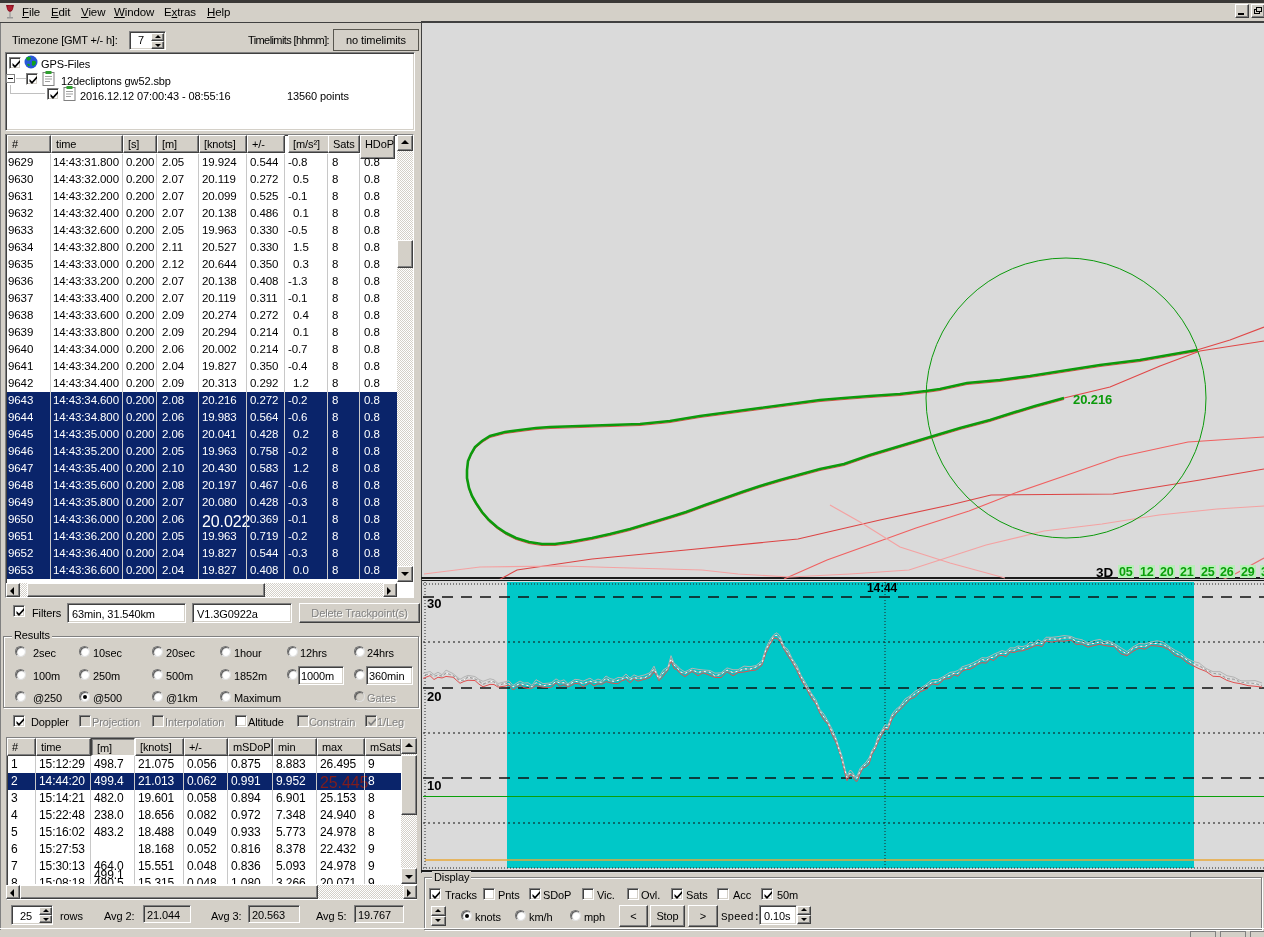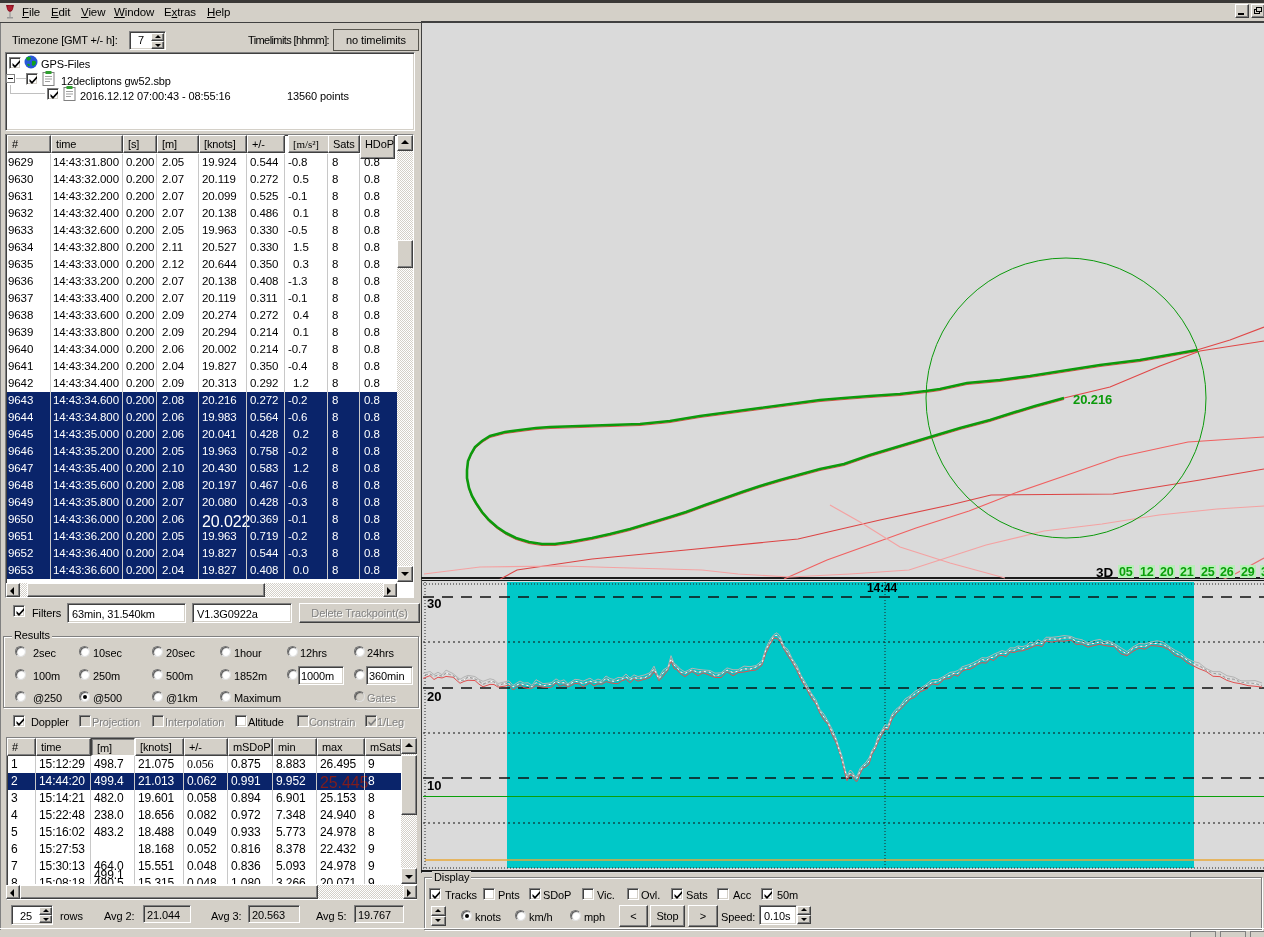--- a/index.html
+++ b/index.html
@@ -113,21 +113,21 @@
     </svg>
 <div class="lab" style="left:80px;top:90px;">2016.12.12 07:00:43 - 08:55:16</div>
 <div class="lab" style="left:287px;top:90px;">13560 points</div>
 <div class="abs" style="left:5px;top:134px;width:409px;height:464px;background:#fff;border:1px solid #808080;border-bottom-color:#fff;border-right-color:#fff;box-shadow:inset 1px 1px 0 #404040;"></div>
 <div class="hdr" style="left:7px;top:135px;width:44px;height:18px;">#</div>
 <div class="hdr" style="left:51px;top:135px;width:72px;height:18px;">time</div>
 <div class="hdr" style="left:123px;top:135px;width:34px;height:18px;">[s]</div>
 <div class="hdr" style="left:157px;top:135px;width:42px;height:18px;">[m]</div>
 <div class="hdr" style="left:199px;top:135px;width:48px;height:18px;">[knots]</div>
 <div class="hdr" style="left:247px;top:135px;width:38px;height:18px;">+/-</div>
-<div class="hdr" style="left:288px;top:135px;width:43px;height:18px;font-family:Liberation Serif, serif;">[m/s²]</div>
+<div class="hdr" style="left:288px;top:135px;width:43px;height:18px;">[m/s²]</div>
 <div class="hdr" style="left:328px;top:135px;width:32px;height:18px;">Sats</div>
 <div class="hdr" style="left:360px;top:135px;width:35px;height:24px;">HDoP</div>
 <div class="cell" style="left:8px;top:156px;color:#000;font-size:11.5px;">9629</div>
 <div class="cell" style="left:53px;top:156px;color:#000;font-size:11.5px;">14:43:31.800</div>
 <div class="cell" style="left:126px;top:156px;color:#000;font-size:11.5px;">0.200</div>
 <div class="cell" style="left:162px;top:156px;color:#000;font-size:11.5px;">2.05</div>
 <div class="cell" style="left:202px;top:156px;color:#000;font-size:11.5px;">19.924</div>
 <div class="cell" style="left:250px;top:156px;color:#000;font-size:11.5px;">0.544</div>
 <div class="cell" style="left:288px;top:156px;color:#000;font-size:11.5px;">-0.8</div>
 <div class="cell" style="left:332px;top:156px;color:#000;font-size:11.5px;">8</div>
@@ -457,21 +457,21 @@
 <div class="hdr" style="left:135px;top:738px;width:49px;height:18px;">[knots]</div>
 <div class="hdr" style="left:184px;top:738px;width:44px;height:18px;">+/-</div>
 <div class="hdr" style="left:228px;top:738px;width:45px;height:18px;">mSDoP</div>
 <div class="hdr" style="left:273px;top:738px;width:44px;height:18px;">min</div>
 <div class="hdr" style="left:317px;top:738px;width:48px;height:18px;">max</div>
 <div class="hdr" style="left:365px;top:738px;width:37px;height:18px;">mSats</div>
 <div class="cell" style="left:11px;top:757px;height:16px;color:#000;font-size:12px;">1</div>
 <div class="cell" style="left:39px;top:757px;height:16px;color:#000;font-size:12px;">15:12:29</div>
 <div class="cell" style="left:94px;top:757px;height:16px;color:#000;font-size:12px;">498.7</div>
 <div class="cell" style="left:138px;top:757px;height:16px;color:#000;font-size:12px;">21.075</div>
-<div class="cell" style="left:187px;top:757px;height:16px;color:#000;font-size:12px;font-family:Liberation Serif, serif;">0.056</div>
+<div class="cell" style="left:187px;top:757px;height:16px;color:#000;font-size:12px;">0.056</div>
 <div class="cell" style="left:231px;top:757px;height:16px;color:#000;font-size:12px;">0.875</div>
 <div class="cell" style="left:276px;top:757px;height:16px;color:#000;font-size:12px;">8.883</div>
 <div class="cell" style="left:320px;top:757px;height:16px;color:#000;font-size:12px;">26.495</div>
 <div class="cell" style="left:368px;top:757px;height:16px;color:#000;font-size:12px;">9</div>
 <div class="abs" style="left:8px;top:773px;width:395px;height:17px;background:#0a246a;"></div>
 <div class="cell" style="left:11px;top:774px;height:16px;color:#fff;font-size:12px;">2</div>
 <div class="cell" style="left:39px;top:774px;height:16px;color:#fff;font-size:12px;">14:44:20</div>
 <div class="cell" style="left:94px;top:774px;height:16px;color:#fff;font-size:12px;">499.4</div>
 <div class="cell" style="left:138px;top:774px;height:16px;color:#fff;font-size:12px;">21.013</div>
 <div class="cell" style="left:187px;top:774px;height:16px;color:#fff;font-size:12px;">0.062</div>
@@ -672,21 +672,21 @@
       <div class="dot"></div>
     </div>
 <div class="lab" style="left:475px;top:911px;">knots</div>
 <div class="rad" style="left:515px;top:910px;"></div>
 <div class="lab" style="left:529px;top:911px;">km/h</div>
 <div class="rad" style="left:570px;top:910px;"></div>
 <div class="lab" style="left:584px;top:911px;">mph</div>
 <div class="btn" style="left:619px;top:905px;width:29px;height:22px;padding-top:4px;">&lt;</div>
 <div class="btn" style="left:650px;top:905px;width:35px;height:22px;padding-top:4px;">Stop</div>
 <div class="btn" style="left:688px;top:905px;width:30px;height:22px;padding-top:4px;">&gt;</div>
-<div class="lab" style="left:721px;top:911px;">Speed:</div>
+<div class="lab" style="left:721px;top:911px;font-family:Liberation Mono, monospace;">Speed:</div>
 <div class="sunken abs" style="left:759px;top:905px;width:38px;height:20px;"></div>
 <div class="lab" style="left:764px;top:910px;">0.10s</div>
 <div class="sbtn" style="left:797px;top:906px;width:14px;height:9px;"></div>
     <div class="tri" style="left:801px;top:908px;border-left:3.5px solid transparent;border-right:3.5px solid transparent;border-bottom:3.5px solid #000;"></div>
     <div class="sbtn" style="left:797px;top:915px;width:14px;height:9px;"></div>
     <div class="tri" style="left:801px;top:918px;border-left:3.5px solid transparent;border-right:3.5px solid transparent;border-top:3.5px solid #000;"></div>
     <div class="abs" style="left:0;top:928px;width:1264px;height:1px;background:#fff;"></div>
 <div class="abs" style="left:1190px;top:931px;width:26px;height:6px;border:1px solid #808080;border-bottom:none;"></div>
 <div class="abs" style="left:1220px;top:931px;width:26px;height:6px;border:1px solid #808080;border-bottom:none;"></div>
 <div class="abs" style="left:1250px;top:931px;width:14px;height:6px;border:1px solid #808080;border-bottom:none;border-right:none;"></div>

